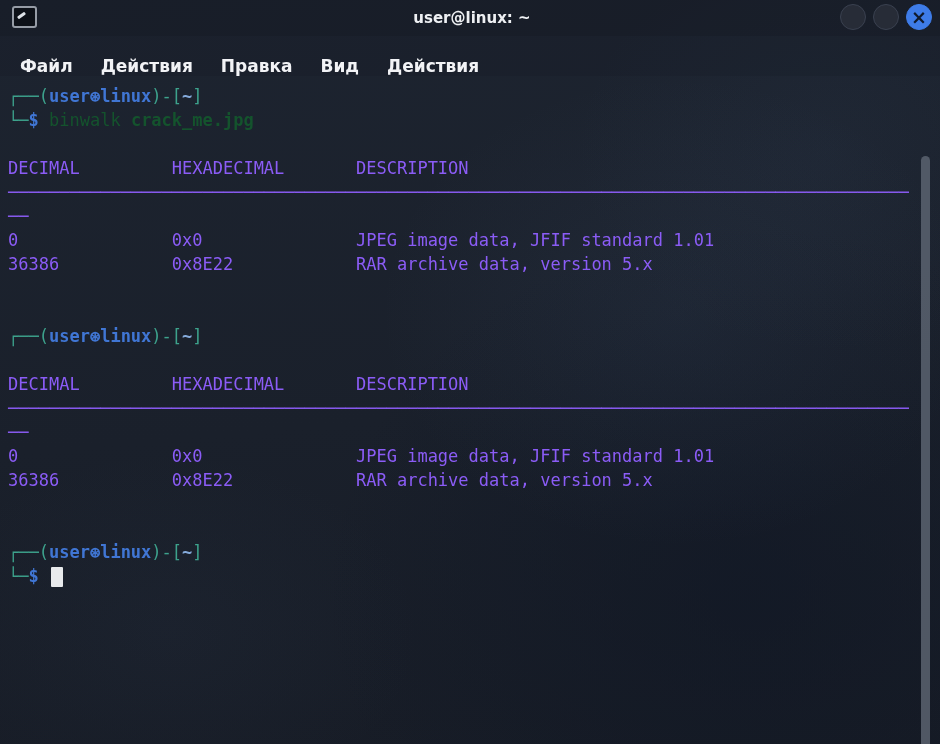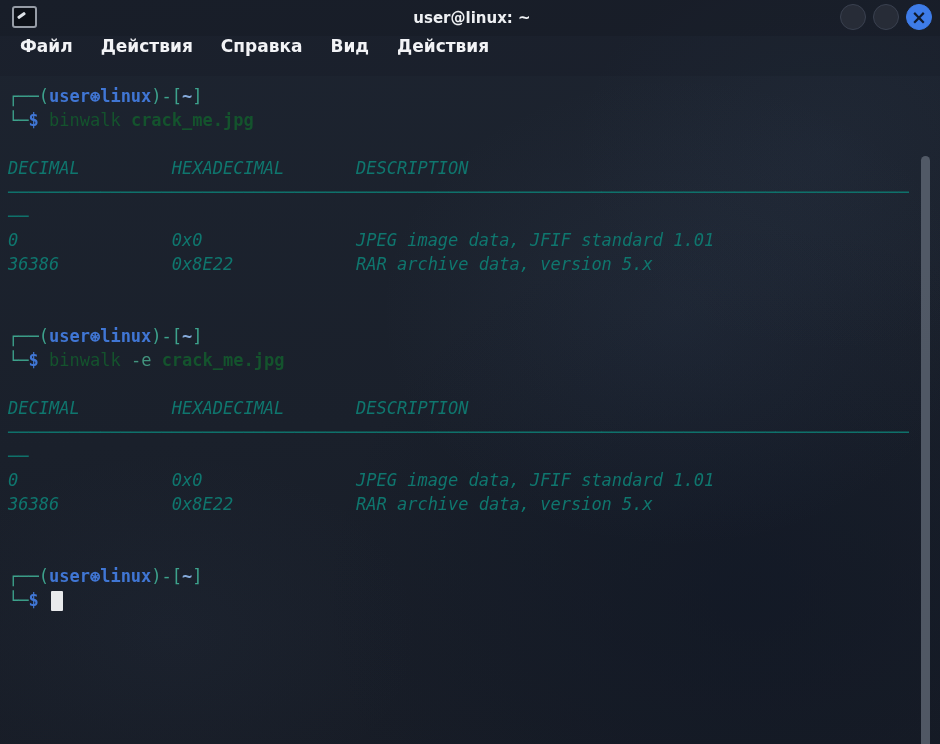--- a/index.html
+++ b/index.html
@@ -39,37 +39,37 @@
     background:#272c37;border:1px solid #3a4150;box-sizing:border-box;
     display:flex;align-items:center;justify-content:center;
   }
   .win-btn.close{
     background:#3e7ce8;border-color:#3e7ce8;
     color:#101a2c;font-size:19px;font-weight:bold;line-height:1;
   }
   
   .menubar{
     position:absolute;left:0;top:36px;width:940px;height:40px;
-    display:flex;align-items:flex-start;gap:28px;padding-left:20px;box-sizing:border-box;
+    display:flex;align-items:flex-end;gap:28px;padding-left:20px;box-sizing:border-box;
     background:rgba(8,11,17,0.10);
   }
   .menu-item{color:#f2f3f6;font-size:17px;font-weight:700;cursor:default;}
   
   .terminal{
     position:absolute;left:0;top:76px;width:928px;height:668px;
     padding:8px 0 0 8px;box-sizing:border-box;
     font-family:"DejaVu Sans Mono",monospace;font-size:17px;
   }
   .term-line{height:24px;line-height:24px;white-space:pre;}
   .seg-g  {color:#3da28c;}
   .seg-bb {color:#4076d4;font-weight:bold;}
   .seg-lb {color:#85abdc;font-weight:bold;}
   .seg-cmd{color:#14532d;}
   .seg-opt{color:#42947e;}
-  .seg-w  {color:#0f766e;font-style:italic;}
+  .seg-w  {color:#8b5cf6;}
   .seg-wb {color:#14532d;font-weight:bold;}
   .cursor{
     display:inline-block;width:12px;height:20px;background:#e8eaec;
     vertical-align:middle;margin-left:2px;border-radius:1px;
   }
   
   .scrollbar-track{
     position:absolute;right:0;top:76px;width:14px;height:668px;
   }
   .scrollbar-thumb{
@@ -88,38 +88,37 @@
   <div class="win-controls">
     <div class="win-btn"></div>
     <div class="win-btn"></div>
     <div class="win-btn close">×</div>
   </div>
 </div>
 
 <div class="menubar">
   <span class="menu-item">Файл</span>
   <span class="menu-item">Действия</span>
-  <span class="menu-item">Справка</span>
+  <span class="menu-item">Правка</span>
   <span class="menu-item">Вид</span>
   <span class="menu-item">Действия</span>
 </div>
 
 <div class="terminal">
     <div class="term-line"><span class="seg-g">┌──(</span><span class="seg-bb">user</span><span class="seg-bb">⊛</span><span class="seg-bb">linux</span><span class="seg-g">)-[</span><span class="seg-lb">~</span><span class="seg-g">]</span></div>
     <div class="term-line"><span class="seg-g">└─</span><span class="seg-bb">$</span><span class="seg-w"> </span><span class="seg-cmd">binwalk</span><span class="seg-w"> </span><span class="seg-wb">crack_me.jpg</span></div>
     <div class="term-line"></div>
     <div class="term-line"><span class="seg-w">DECIMAL         HEXADECIMAL       DESCRIPTION</span></div>
     <div class="term-line"><span class="seg-w">────────────────────────────────────────────────────────────────────────────────────────</span></div>
     <div class="term-line"><span class="seg-w">──</span></div>
     <div class="term-line"><span class="seg-w">0               0x0               JPEG image data, JFIF standard 1.01</span></div>
     <div class="term-line"><span class="seg-w">36386           0x8E22            RAR archive data, version 5.x</span></div>
     <div class="term-line"></div>
     <div class="term-line"></div>
     <div class="term-line"><span class="seg-g">┌──(</span><span class="seg-bb">user</span><span class="seg-bb">⊛</span><span class="seg-bb">linux</span><span class="seg-g">)-[</span><span class="seg-lb">~</span><span class="seg-g">]</span></div>
-    <div class="term-line"><span class="seg-g">└─</span><span class="seg-bb">$</span><span class="seg-w"> </span><span class="seg-cmd">binwalk</span><span class="seg-w"> </span><span class="seg-opt">-e</span><span class="seg-w"> </span><span class="seg-wb">crack_me.jpg</span></div>
     <div class="term-line"></div>
     <div class="term-line"><span class="seg-w">DECIMAL         HEXADECIMAL       DESCRIPTION</span></div>
     <div class="term-line"><span class="seg-w">────────────────────────────────────────────────────────────────────────────────────────</span></div>
     <div class="term-line"><span class="seg-w">──</span></div>
     <div class="term-line"><span class="seg-w">0               0x0               JPEG image data, JFIF standard 1.01</span></div>
     <div class="term-line"><span class="seg-w">36386           0x8E22            RAR archive data, version 5.x</span></div>
     <div class="term-line"></div>
     <div class="term-line"></div>
     <div class="term-line"><span class="seg-g">┌──(</span><span class="seg-bb">user</span><span class="seg-bb">⊛</span><span class="seg-bb">linux</span><span class="seg-g">)-[</span><span class="seg-lb">~</span><span class="seg-g">]</span></div>
     <div class="term-line"><span class="seg-g">└─</span><span class="seg-bb">$</span><span class="seg-w"> </span><span class="cursor"></span></div>

